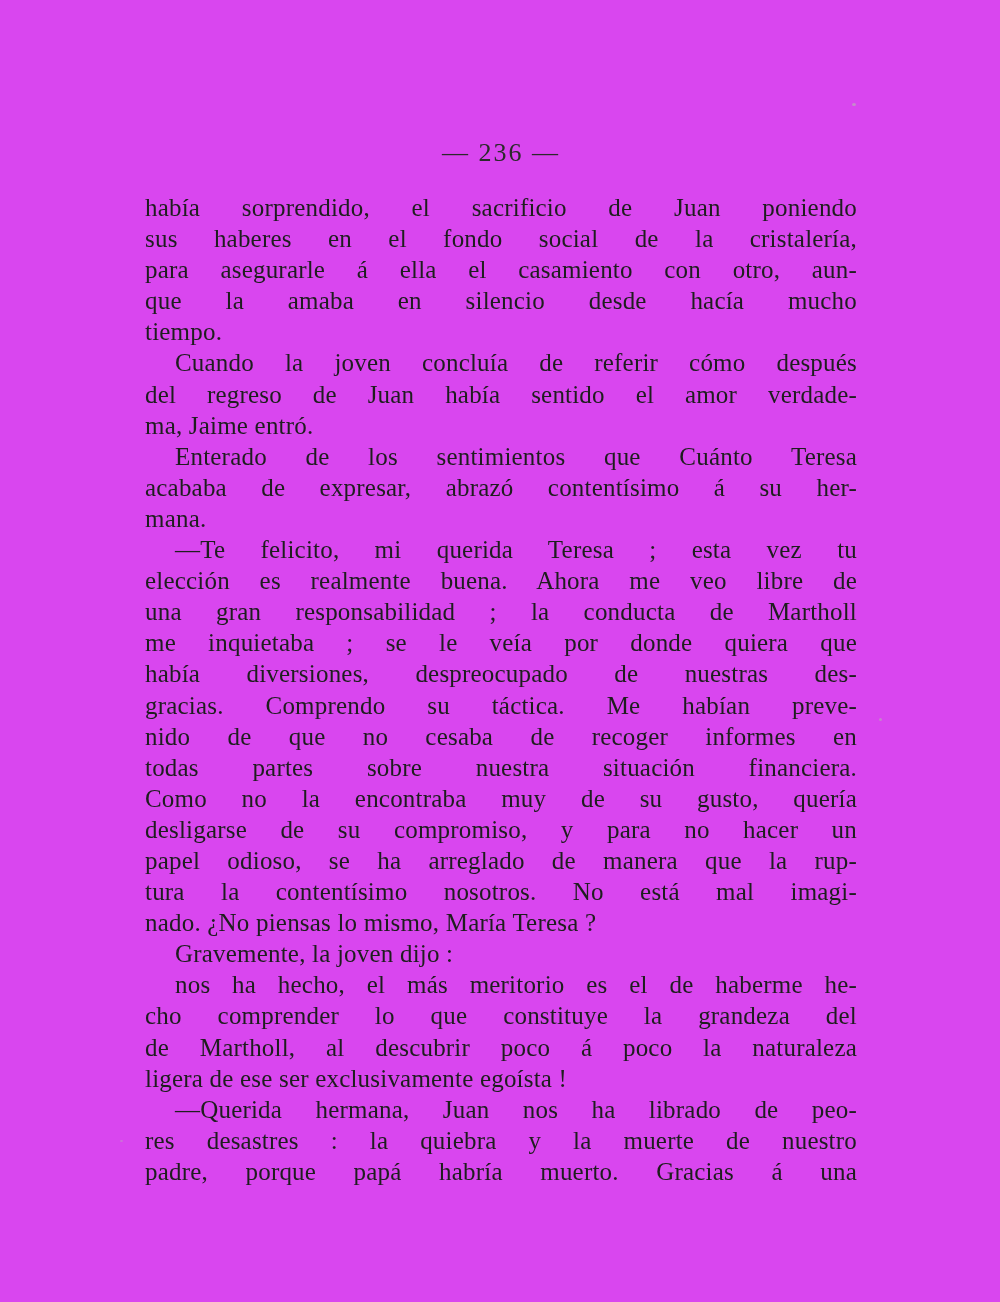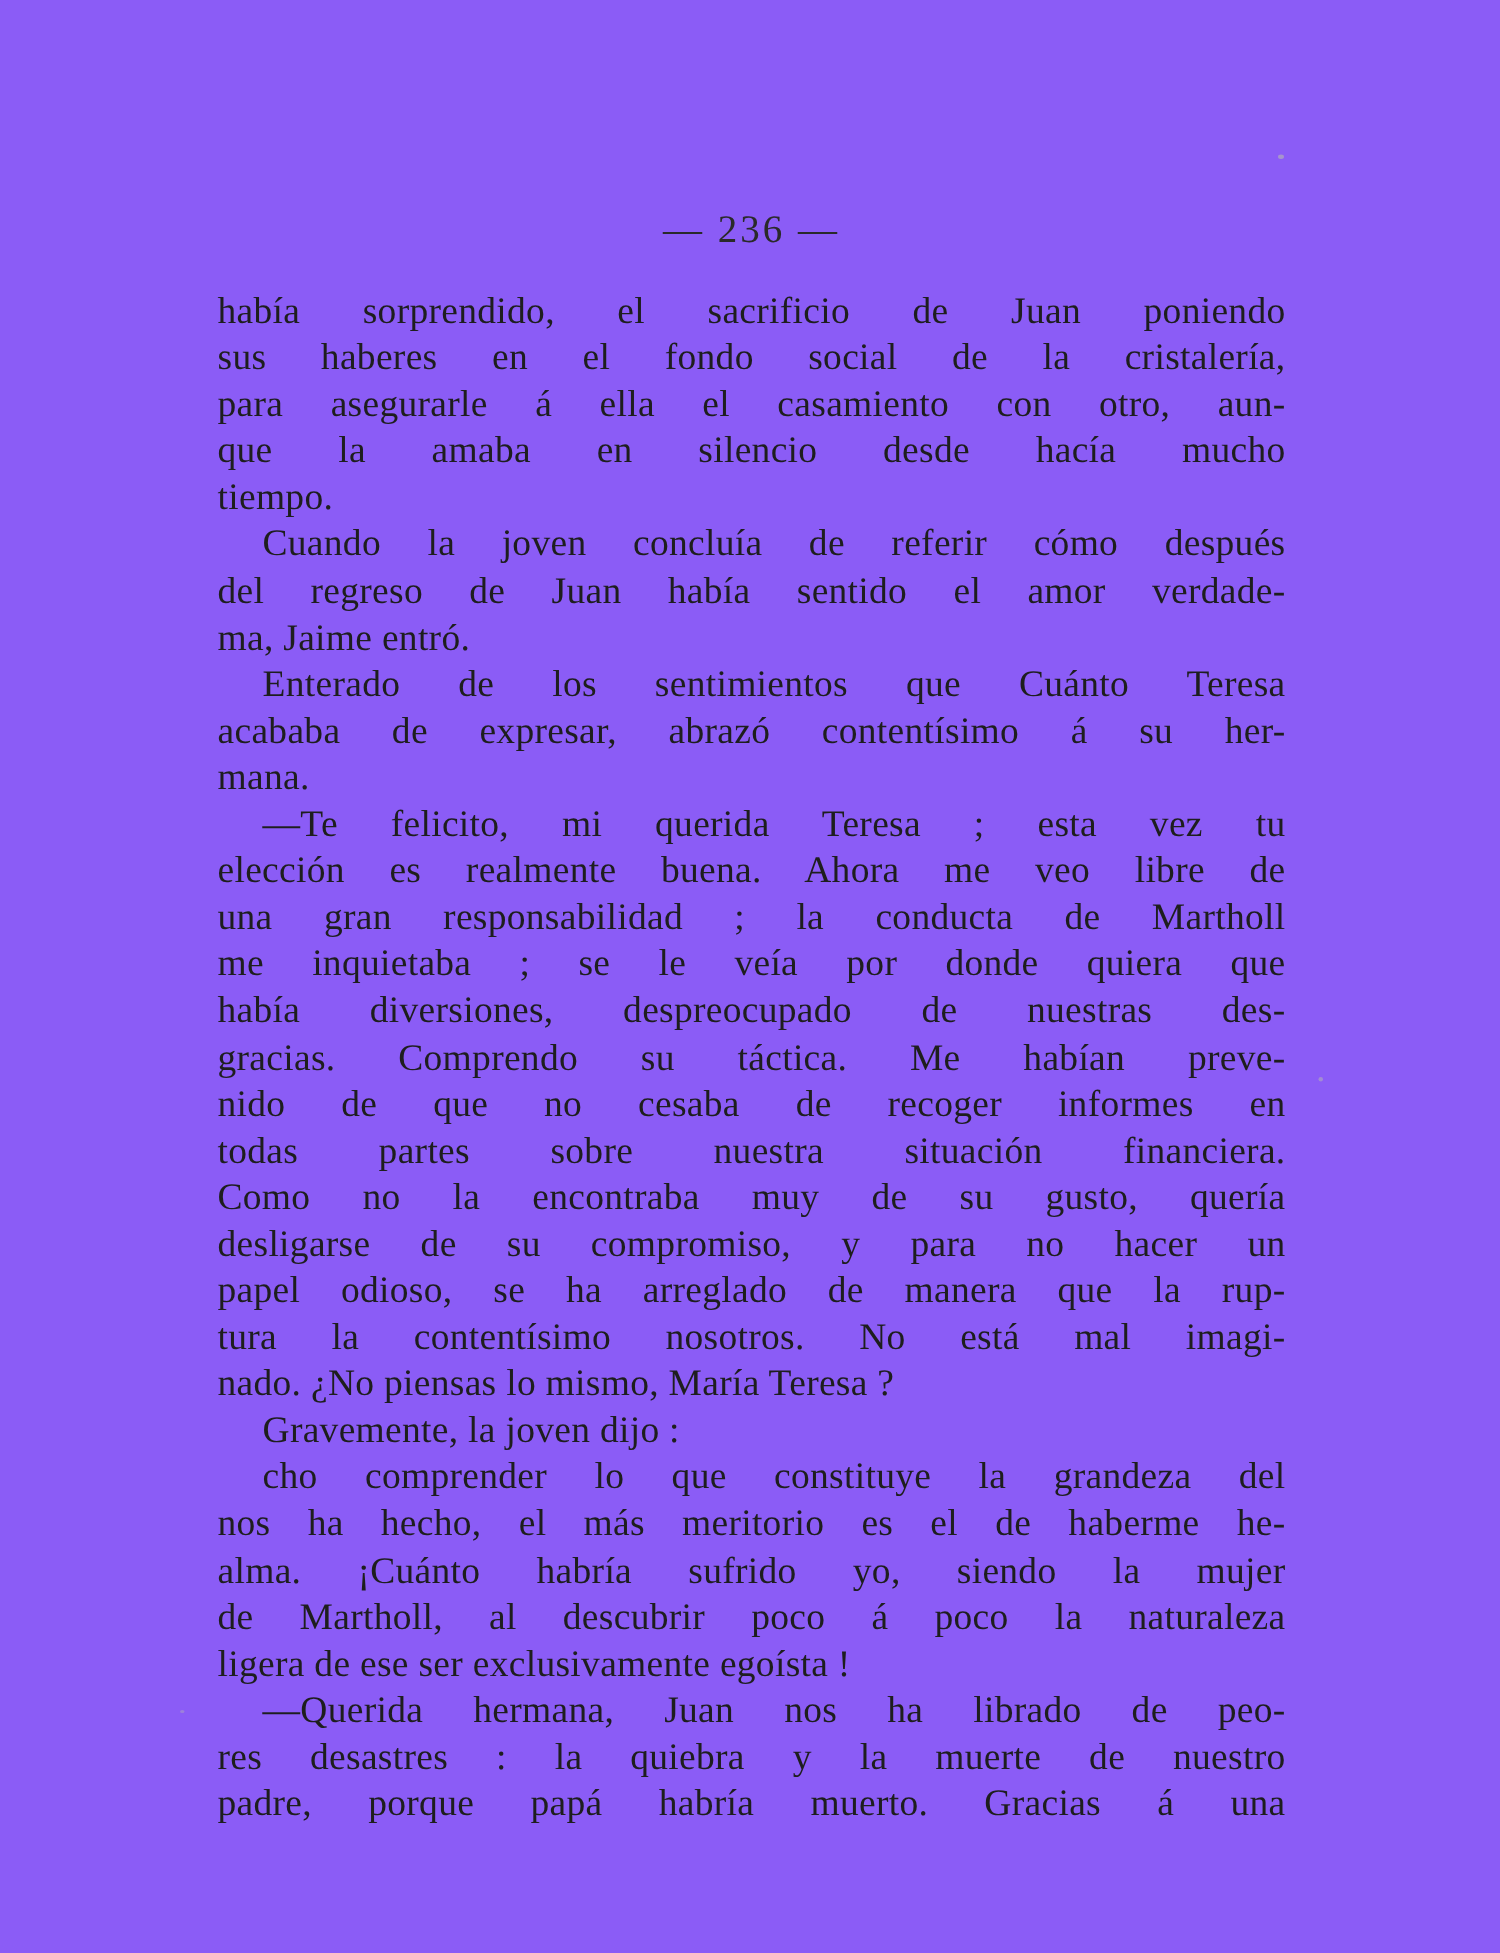--- a/index.html
+++ b/index.html
@@ -5,21 +5,21 @@
   html, body {
     margin: 0;
     padding: 0;
     background: #f6f5f1;
   }
   .page {
     position: relative;
     width: 1000px;
     height: 1302px;
     margin: 0 auto;
-    background: #8b5cf6;
+    background: #d946ef;
     overflow: hidden;
     font-family: "Liberation Serif", "DejaVu Serif", serif;
     color: #1e1e1e;
   }
   .page-number {
     position: absolute;
     top: 138px;
     left: 145px;
     width: 712px;
     text-align: center;
@@ -93,23 +93,22 @@
         <div class="line">Como no la encontraba muy de su gusto, quería</div>
         <div class="line">desligarse de su compromiso, y para no hacer un</div>
         <div class="line">papel odioso, se ha arreglado de manera que la rup-</div>
         <div class="line">tura la contentísimo nosotros. No está mal imagi-</div>
         <div class="line para-end">nado. ¿No piensas lo mismo, María Teresa ?</div>
       </div>
       <div class="paragraph indent">
         <div class="line para-end">Gravemente, la joven dijo :</div>
       </div>
       <div class="paragraph indent">
+        <div class="line">nos ha hecho, el más meritorio es el de haberme he-</div>
         <div class="line">cho comprender lo que constituye la grandeza del</div>
-        <div class="line">nos ha hecho, el más meritorio es el de haberme he-</div>
-        <div class="line">alma. ¡Cuánto habría sufrido yo, siendo la mujer</div>
         <div class="line">de Martholl, al descubrir poco á poco la naturaleza</div>
         <div class="line para-end">ligera de ese ser exclusivamente egoísta !</div>
       </div>
       <div class="paragraph indent">
         <div class="line">—Querida hermana, Juan nos ha librado de peo-</div>
         <div class="line">res desastres : la quiebra y la muerte de nuestro</div>
         <div class="line">padre, porque papá habría muerto. Gracias á una</div>
       </div>
     </div>
 

